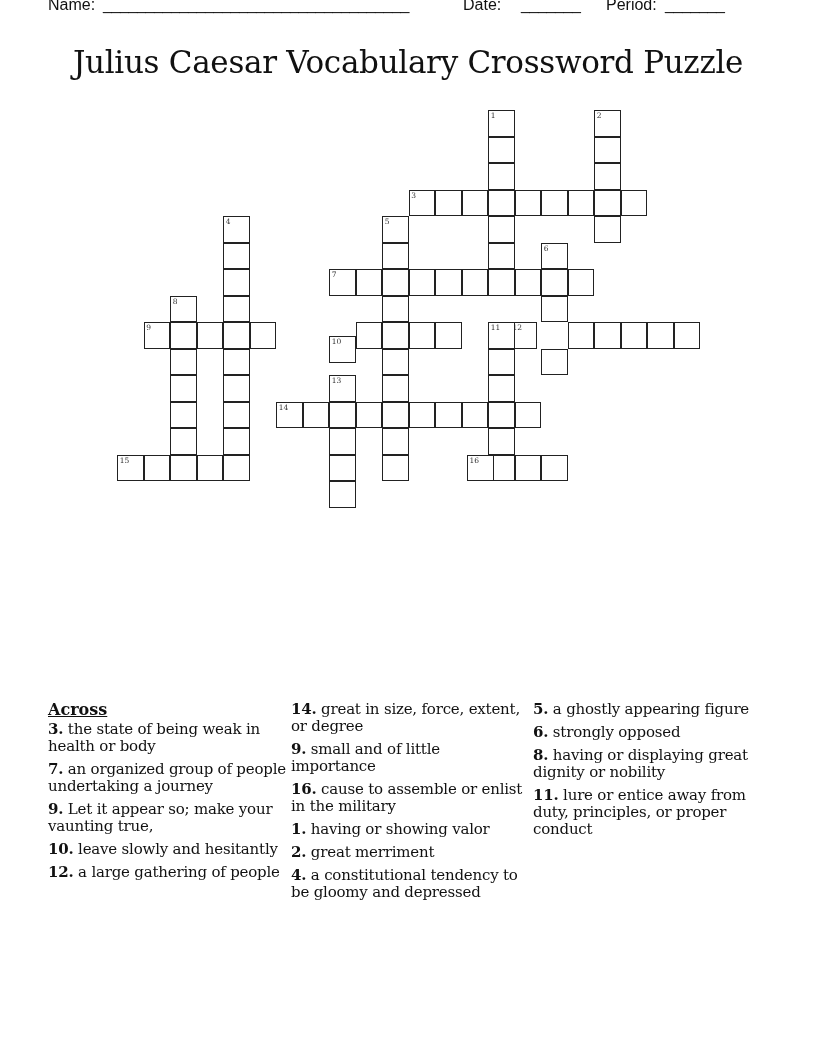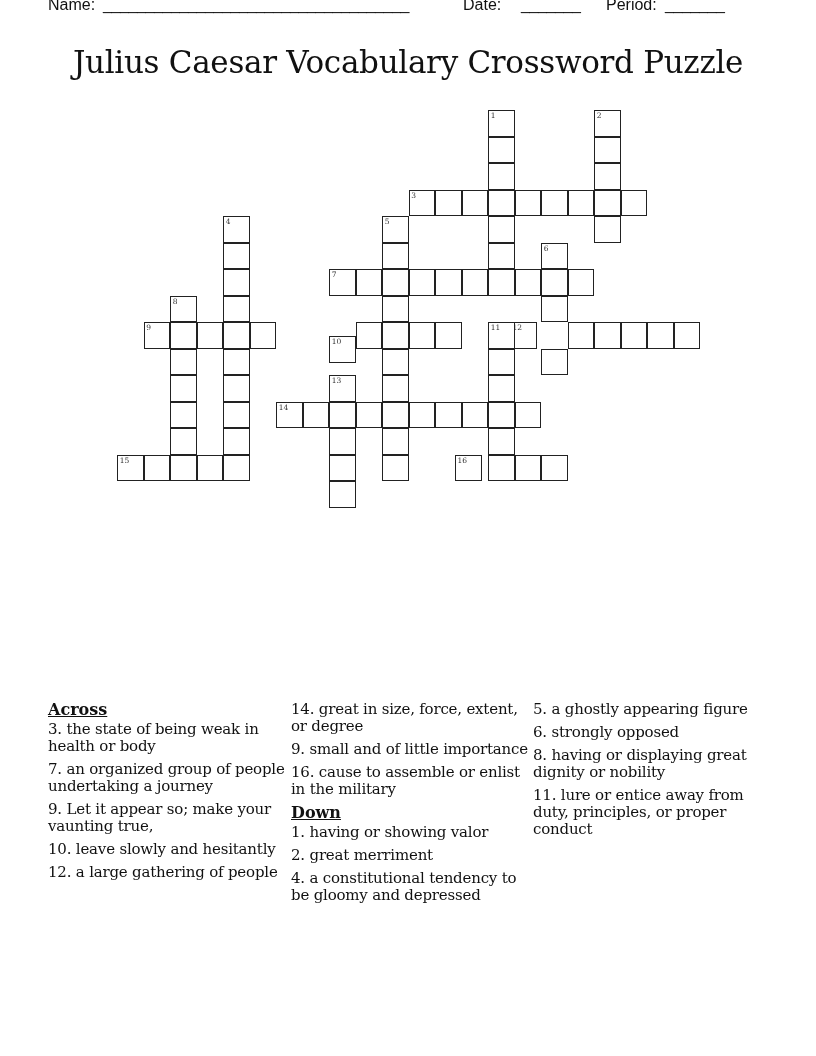--- a/index.html
+++ b/index.html
@@ -28,21 +28,21 @@
     font-family: "DejaVu Serif", serif; font-size: 15px; line-height: 17px; color: #111;
   }
   .clue-col { position: absolute; top: 0; width: 238px; }
   .clue-col.c1 { left: 0; }
   .clue-col.c2 { left: 243px; }
   .clue-col.c3 { left: 485px; }
   .clue-heading {
     font-weight: bold; text-decoration: underline; font-size: 16px; margin-bottom: 3px; display: block;
   }
   .clue { margin-bottom: 6px; display: block; letter-spacing: -0.2px; }
-  .clue b { font-weight: normal; }
+  .clue b { font-weight: bold; }
 </style>
 </head>
 <body>
 
 <div class="header-line">
   <span style="left:0">Name:</span>
   <span style="left:55px; letter-spacing:-0.4px">____________________________________</span>
   <span style="left:415px">Date:</span>
   <span style="left:473px; letter-spacing:-0.4px">_______</span>
   <span style="left:558px">Period:</span>
@@ -166,41 +166,40 @@
     <div class="cell" style="left: 355.8px; top: 401.5px; border-color: rgb(34, 34, 34);"></div>
     <div class="cell" style="left: 408.8px; top: 401.5px; border-color: rgb(34, 34, 34);"></div>
     <div class="cell" style="left: 435.3px; top: 401.5px; border-color: rgb(34, 34, 34);"></div>
     <div class="cell" style="left: 461.8px; top: 401.5px; border-color: rgb(34, 34, 34);"></div>
     <div class="cell" style="left: 514.8px; top: 401.5px; border-color: rgb(34, 34, 34);"></div>
     <div class="cell" style="left: 117.3px; top: 454.5px; border-color: rgb(34, 34, 34);">
       <span class="num">15</span>
     </div>
     <div class="cell" style="left: 143.8px; top: 454.5px; border-color: rgb(34, 34, 34);"></div>
     <div class="cell" style="left: 196.8px; top: 454.5px; border-color: rgb(34, 34, 34);"></div>
-    <div class="cell" style="left: 455px; top: 454.5px; border-color: rgb(34, 34, 34);">
+    <div class="cell" style="left: 467px; top: 454.5px; border-color: rgb(34, 34, 34);">
       <span class="num">16</span>
     </div>
     <div class="cell" style="left: 514.8px; top: 454.5px; border-color: rgb(34, 34, 34);"></div>
     <div class="cell" style="left: 541.3px; top: 454.5px; border-color: rgb(34, 34, 34);"></div>
   </div>
 
 <div class="clues">
   <div class="clue-col c1">
     <span class="clue-heading">Across</span>
     <span class="clue"><b>3.</b> <span>the state of being weak in health or body</span></span>
     <span class="clue"><b>7.</b> <span>an organized group of people undertaking a journey</span></span>
     <span class="clue"><b>9.</b> <span>Let it appear so; make your vaunting true,</span></span>
     <span class="clue"><b>10.</b> <span>leave slowly and hesitantly</span></span>
     <span class="clue"><b>12.</b> <span>a large gathering of people</span></span>
   </div>
   <div class="clue-col c2">
     <span class="clue"><b>14.</b> <span>great in size, force, extent, or degree</span></span>
     <span class="clue"><b>9.</b> <span>small and of little importance</span></span>
     <span class="clue"><b>16.</b> <span>cause to assemble or enlist in the military</span></span>
-    <span class="clue-heading">Down</span>
     <span class="clue"><b>1.</b> <span>having or showing valor</span></span>
     <span class="clue"><b>2.</b> <span>great merriment</span></span>
     <span class="clue"><b>4.</b> <span>a constitutional tendency to be gloomy and depressed</span></span>
   </div>
   <div class="clue-col c3">
     <span class="clue"><b>5.</b> <span>a ghostly appearing figure</span></span>
     <span class="clue"><b>6.</b> <span>strongly opposed</span></span>
     <span class="clue"><b>8.</b> <span>having or displaying great dignity or nobility</span></span>
     <span class="clue"><b>11.</b> <span>lure or entice away from duty, principles, or proper conduct</span></span>
   </div>

